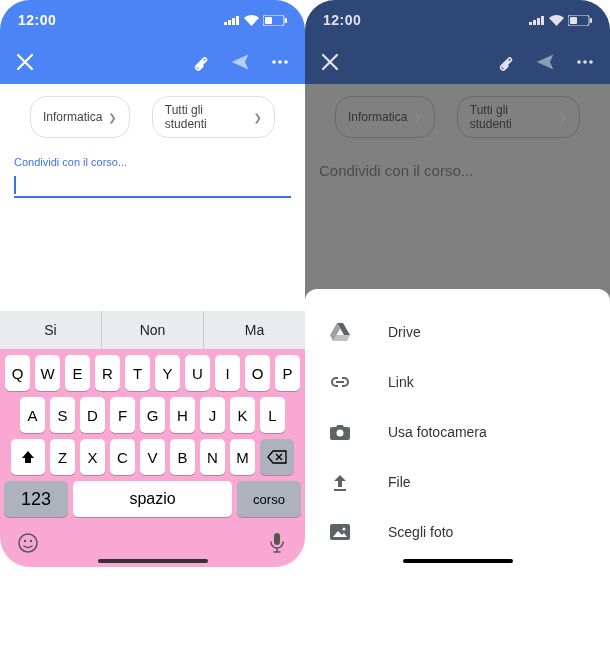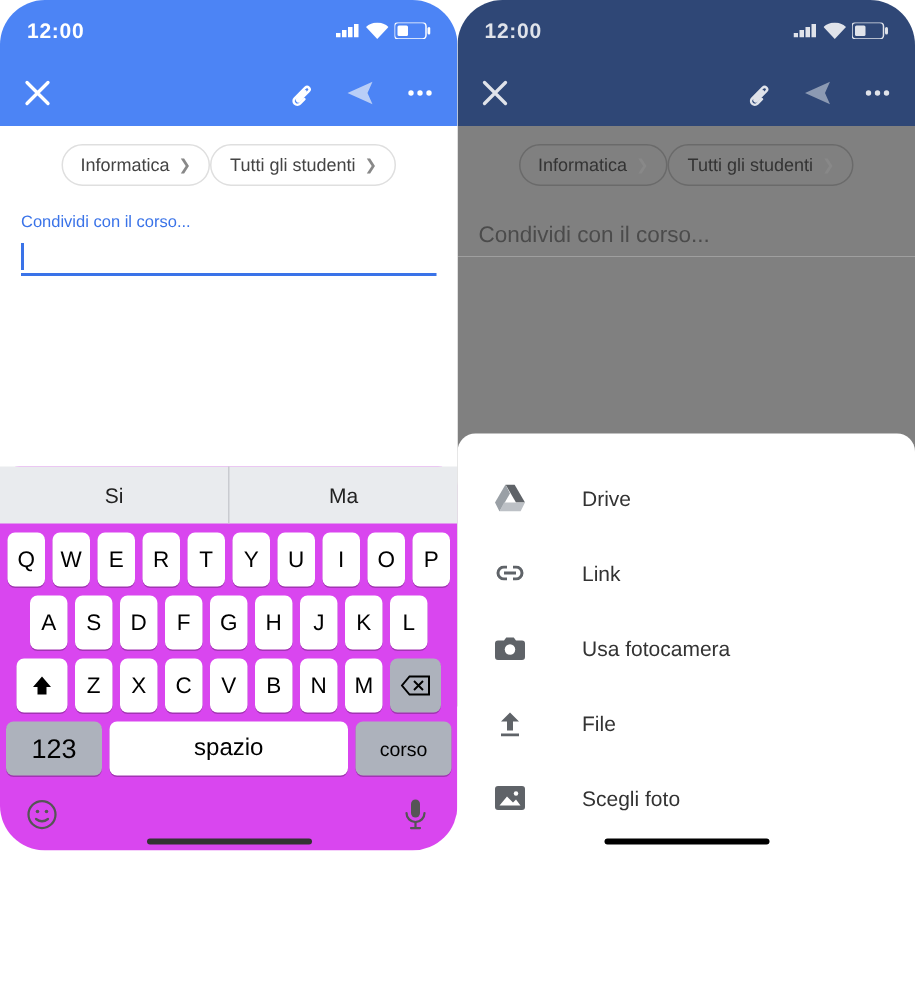--- a/index.html
+++ b/index.html
@@ -21,21 +21,21 @@
 .screen-left .appbar { background: #4c84f5; }
 .screen-right .appbar { background: #2f4776; }
 .appbar-left { flex: 1; }
 .appbar-right { display: flex; align-items: center; gap: 18px; }
 .icon-btn { width: 22px; height: 22px; display: flex; align-items: center; justify-content: center; color: #fff; }
 .screen-right .icon-btn { color: rgba(255,255,255,0.85); }
 .send-icon { color: #b9cef7; }
 .screen-right .send-icon { color: rgba(255,255,255,0.45); }
 
 
-.chips { display: flex; gap: 0; padding: 12px 14px; justify-content: center; }
+.chips { display: flex; gap: 22px; padding: 12px 30px; }
 .chip { background: #fff; border: 1px solid #dfdfdf; border-radius: 16px; padding: 6px 12px; font-size: 12px; color: #444; display: flex; align-items: center; gap: 6px; }
 .chip-chev { color: #888; font-size: 10px; }
 .screen-right .chips { background: #808080; }
 .screen-right .chip { background: #808080; border-color: #6a6a6a; color: #333; }
 
 
 .compose-area { padding: 6px 14px; }
 .compose-label { font-size: 11px; color: #3a73e8; margin-bottom: 6px; }
 .compose-input { height: 24px; border-bottom: 2px solid #3a73e8; display: flex; align-items: center; }
 .cursor { width: 2px; height: 18px; background: #3a73e8; }
@@ -45,21 +45,21 @@
 
 .dim-area { background: #808080; flex: 1; }
 
 
 .sheet { position: absolute; bottom: 0; left: 0; right: 0; background: #fff; border-top-left-radius: 12px; border-top-right-radius: 12px; padding: 18px 0 10px; }
 .sheet-item { display: flex; align-items: center; gap: 37px; padding: 14px 24px; font-size: 14px; color: #333; }
 .sheet-icon { width: 22px; height: 22px; display: flex; align-items: center; justify-content: center; color: #5f6368; }
 .home-ind { position: absolute; bottom: 4px; left: 50%; transform: translateX(-50%); width: 110px; height: 4px; background: #000; border-radius: 3px; }
 
 
-.keyboard { position: absolute; bottom: 0; left: 0; right: 0; background: #d946ef; border-radius: 13px; }
+.keyboard { position: absolute; bottom: 0; left: 0; right: 0; background: #f9a8d4; border-radius: 13px; }
 .suggestions { display: flex; height: 38px; background: #e9ebee; }
 .sug { flex: 1; display: flex; align-items: center; justify-content: center; font-size: 14px; color: #222; border-right: 1px solid #c9cbd0; }
 .sug:last-child { border-right: none; }
 .krow { display: flex; justify-content: center; gap: 5px; padding: 6px 4px 0; }
 .key { background: #fff; border-radius: 5px; width: 25px; height: 36px; display: flex; align-items: center; justify-content: center; font-size: 15px; color: #000; box-shadow: 0 1px 0 rgba(0,0,0,0.25); }
 .key-wide { width: 34px; background: #adb2bc; }
 .key-shift { width: 34px; background: #fff; }
 .krow3 { padding: 6px 4px 0; gap: 5px; }
 .krow4 { display: flex; gap: 5px; padding: 6px 4px 6px; }
 .key-123 { width: 64px; background: #adb2bc; font-size: 18px; }
@@ -140,20 +140,21 @@
   <div class="compose-area">
     <div class="compose-label">Condividi con il corso...</div>
     <div class="compose-input">
       <div class="cursor"></div>
     </div>
   </div>
 
   <div class="keyboard">
     <div class="suggestions">
       <div class="sug">Si</div>
+      <div class="sug">Non</div>
       <div class="sug">Ma</div>
     </div>
     <div class="krow">
       <div class="key">Q</div>
       <div class="key">W</div>
       <div class="key">E</div>
       <div class="key">R</div>
       <div class="key">T</div>
       <div class="key">Y</div>
       <div class="key">U</div>

